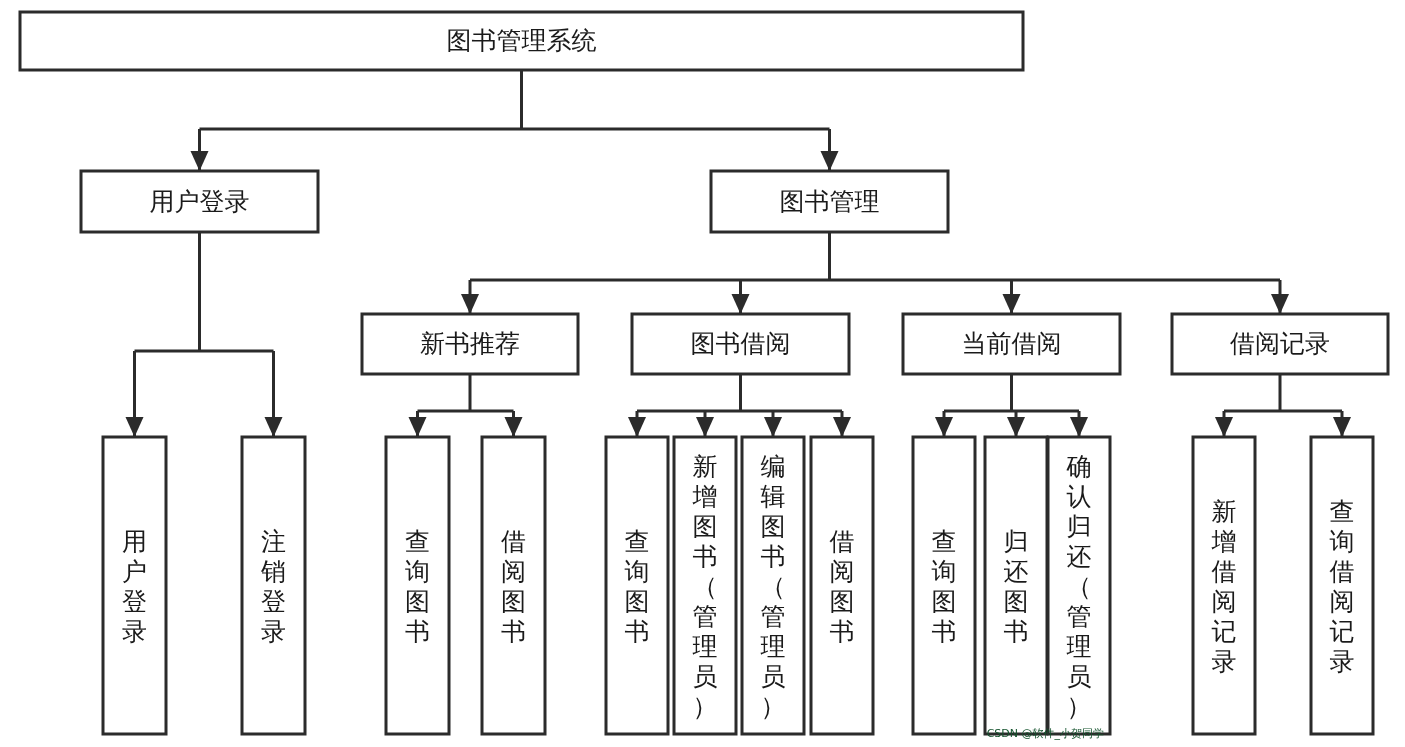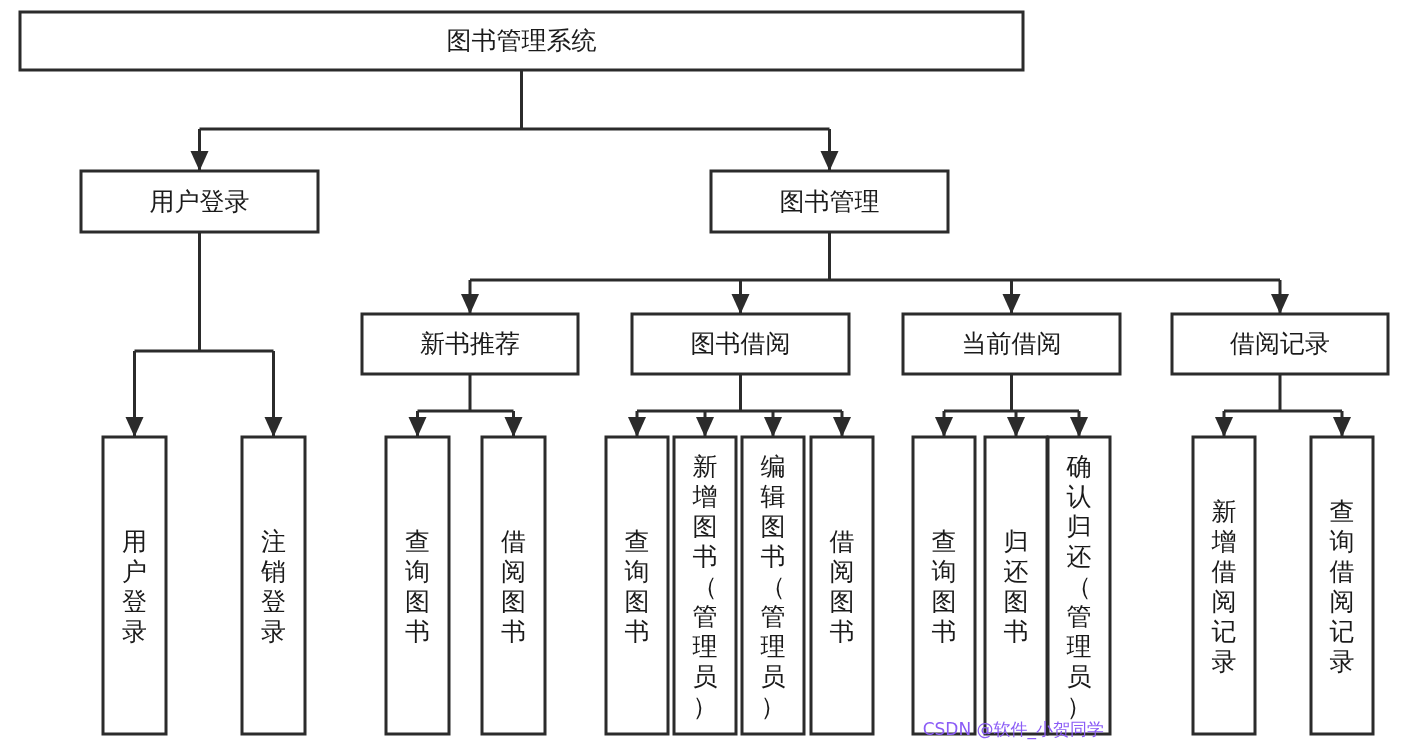--- a/index.html
+++ b/index.html
@@ -51,22 +51,22 @@
   .leaf-label-v {
     fill: #1a1a1a;
     font-family: "DejaVu Sans", "Liberation Sans", sans-serif;
     font-size: 25px;
     text-anchor: middle;
   }
   .watermark-text {
     position: absolute;
     right: 10px;
     bottom: 6px;
-    color: #8b5cf6;
-    font-size: 17px;
+    color: #14532d;
+    font-size: 11px;
     font-family: "DejaVu Sans", "Liberation Sans", sans-serif;
     white-space: nowrap;
     pointer-events: none;
   }
 </style>
 </head>
 <body>
 
 <div id="diagram-root">
 

